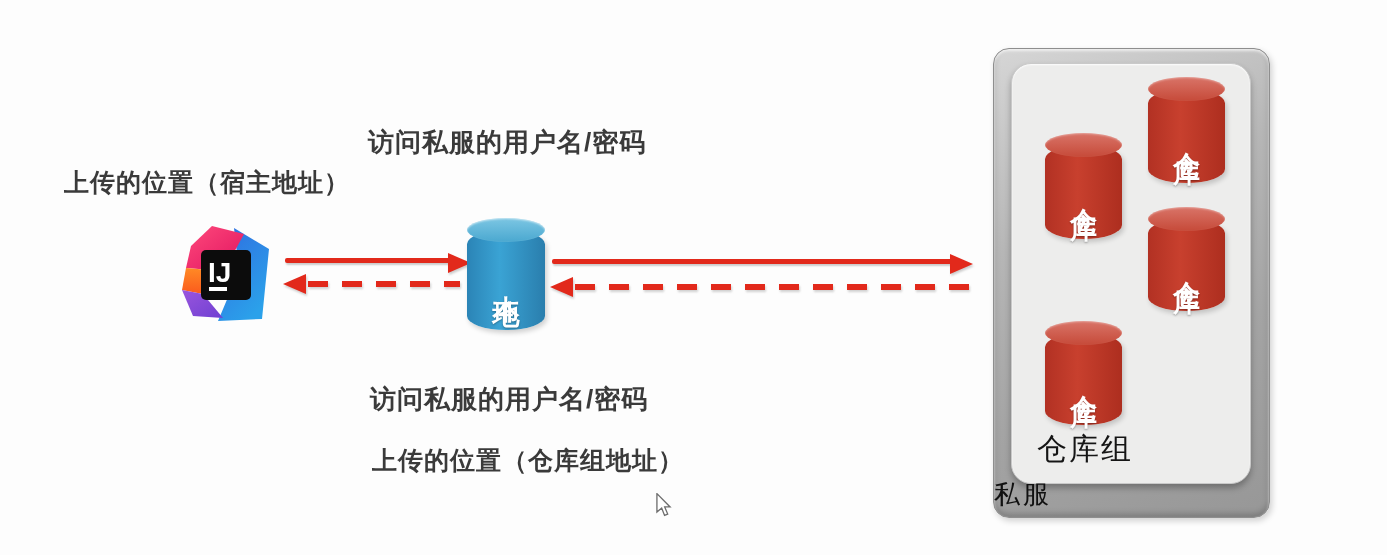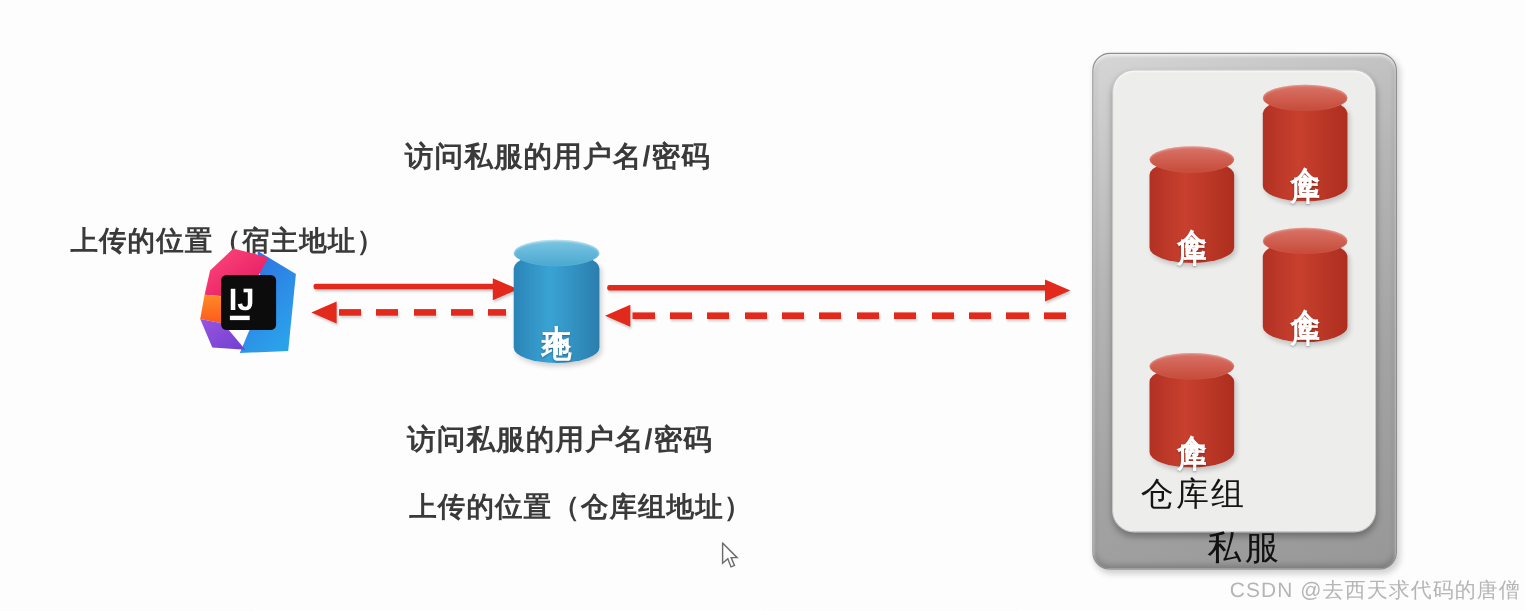--- a/index.html
+++ b/index.html
@@ -50,34 +50,34 @@
     border-radius:16px; border:1px solid #8e8e8e;
     background:linear-gradient(155deg,#d6d6d6 0%,#b6b6b6 35%,#a4a4a4 65%,#979797 100%);
     box-shadow:inset 0 2px 3px rgba(255,255,255,.75), inset 0 -3px 6px rgba(0,0,0,.22), 2px 3px 6px rgba(0,0,0,.18);
   }
   .server-inner {
     position:absolute; left:17px; top:14px; width:238px; height:419px;
     border-radius:20px; background:#ededec; border:1px solid #c9c9c9;
     box-shadow:inset 0 1px 2px rgba(255,255,255,.9), 0 4px 6px rgba(0,0,0,.28);
   }
   .group-label { position:absolute; left:43px; top:380px; font-size:30px; color:#151515; letter-spacing:2px; }
-  .server-label{ position:absolute; left:0; top:428px; width:100%; text-align:center;
-    font-size:31px; color:#111; letter-spacing:3px; }
+  .server-label{ position:absolute; left:0; top:428px; width:100%; text-align:left;
+    font-size:26px; color:#111; letter-spacing:3px; }
 
   .watermark { position:absolute; left:1118px; top:524px; font-size:19px; color:#b5b5b5; letter-spacing:1px; }
 
   .ij-logo { position:absolute; left:178px; top:225px; width:92px; height:97px; }
   .cursor  { position:absolute; left:655px; top:493px; }
 </style>
 </head>
 <body>
 
 <div id="canvas">
 
-  <div class="caption cap-25" style="left:64px; top:166px;margin-top:36px;">上传的位置（宿主地址）</div>
+  <div class="caption cap-25" style="left:64px; top:166px;">上传的位置（宿主地址）</div>
 
   <div class="caption cap-26" style="left:368px; top:125px;">访问私服的用户名/密码</div>
 
   <div class="caption cap-26" style="left:370px; top:382px;">访问私服的用户名/密码</div>
 
   <div class="caption cap-25" style="left:372px; top:444px;">上传的位置（仓库组地址）</div>
 
   <svg class="ij-logo" viewBox="0 0 92 97">
     <defs>
       <linearGradient id="gpink" x1="0" y1="0" x2="1" y2="1">
@@ -156,15 +156,14 @@
     <div class="cyl-top"></div>
     <div class="cyl-label">
         <span class="vtext">仓库</span>
       </div>
   </div>
 
   <svg class="cursor" width="17" height="25" viewBox="0 0 12 19">
     <path d="M1,0.5 L1,14.5 L4.6,11.4 L6.8,17 L9.2,16 L6.9,10.6 L11,10.6 Z" fill="#ffffff" stroke="#6d6d6d" stroke-width="1"></path>
   </svg>
 
-  <div class="watermark">CSDN @去西天求代码的唐僧</div>
 
 </div>
 
 </body></html>

